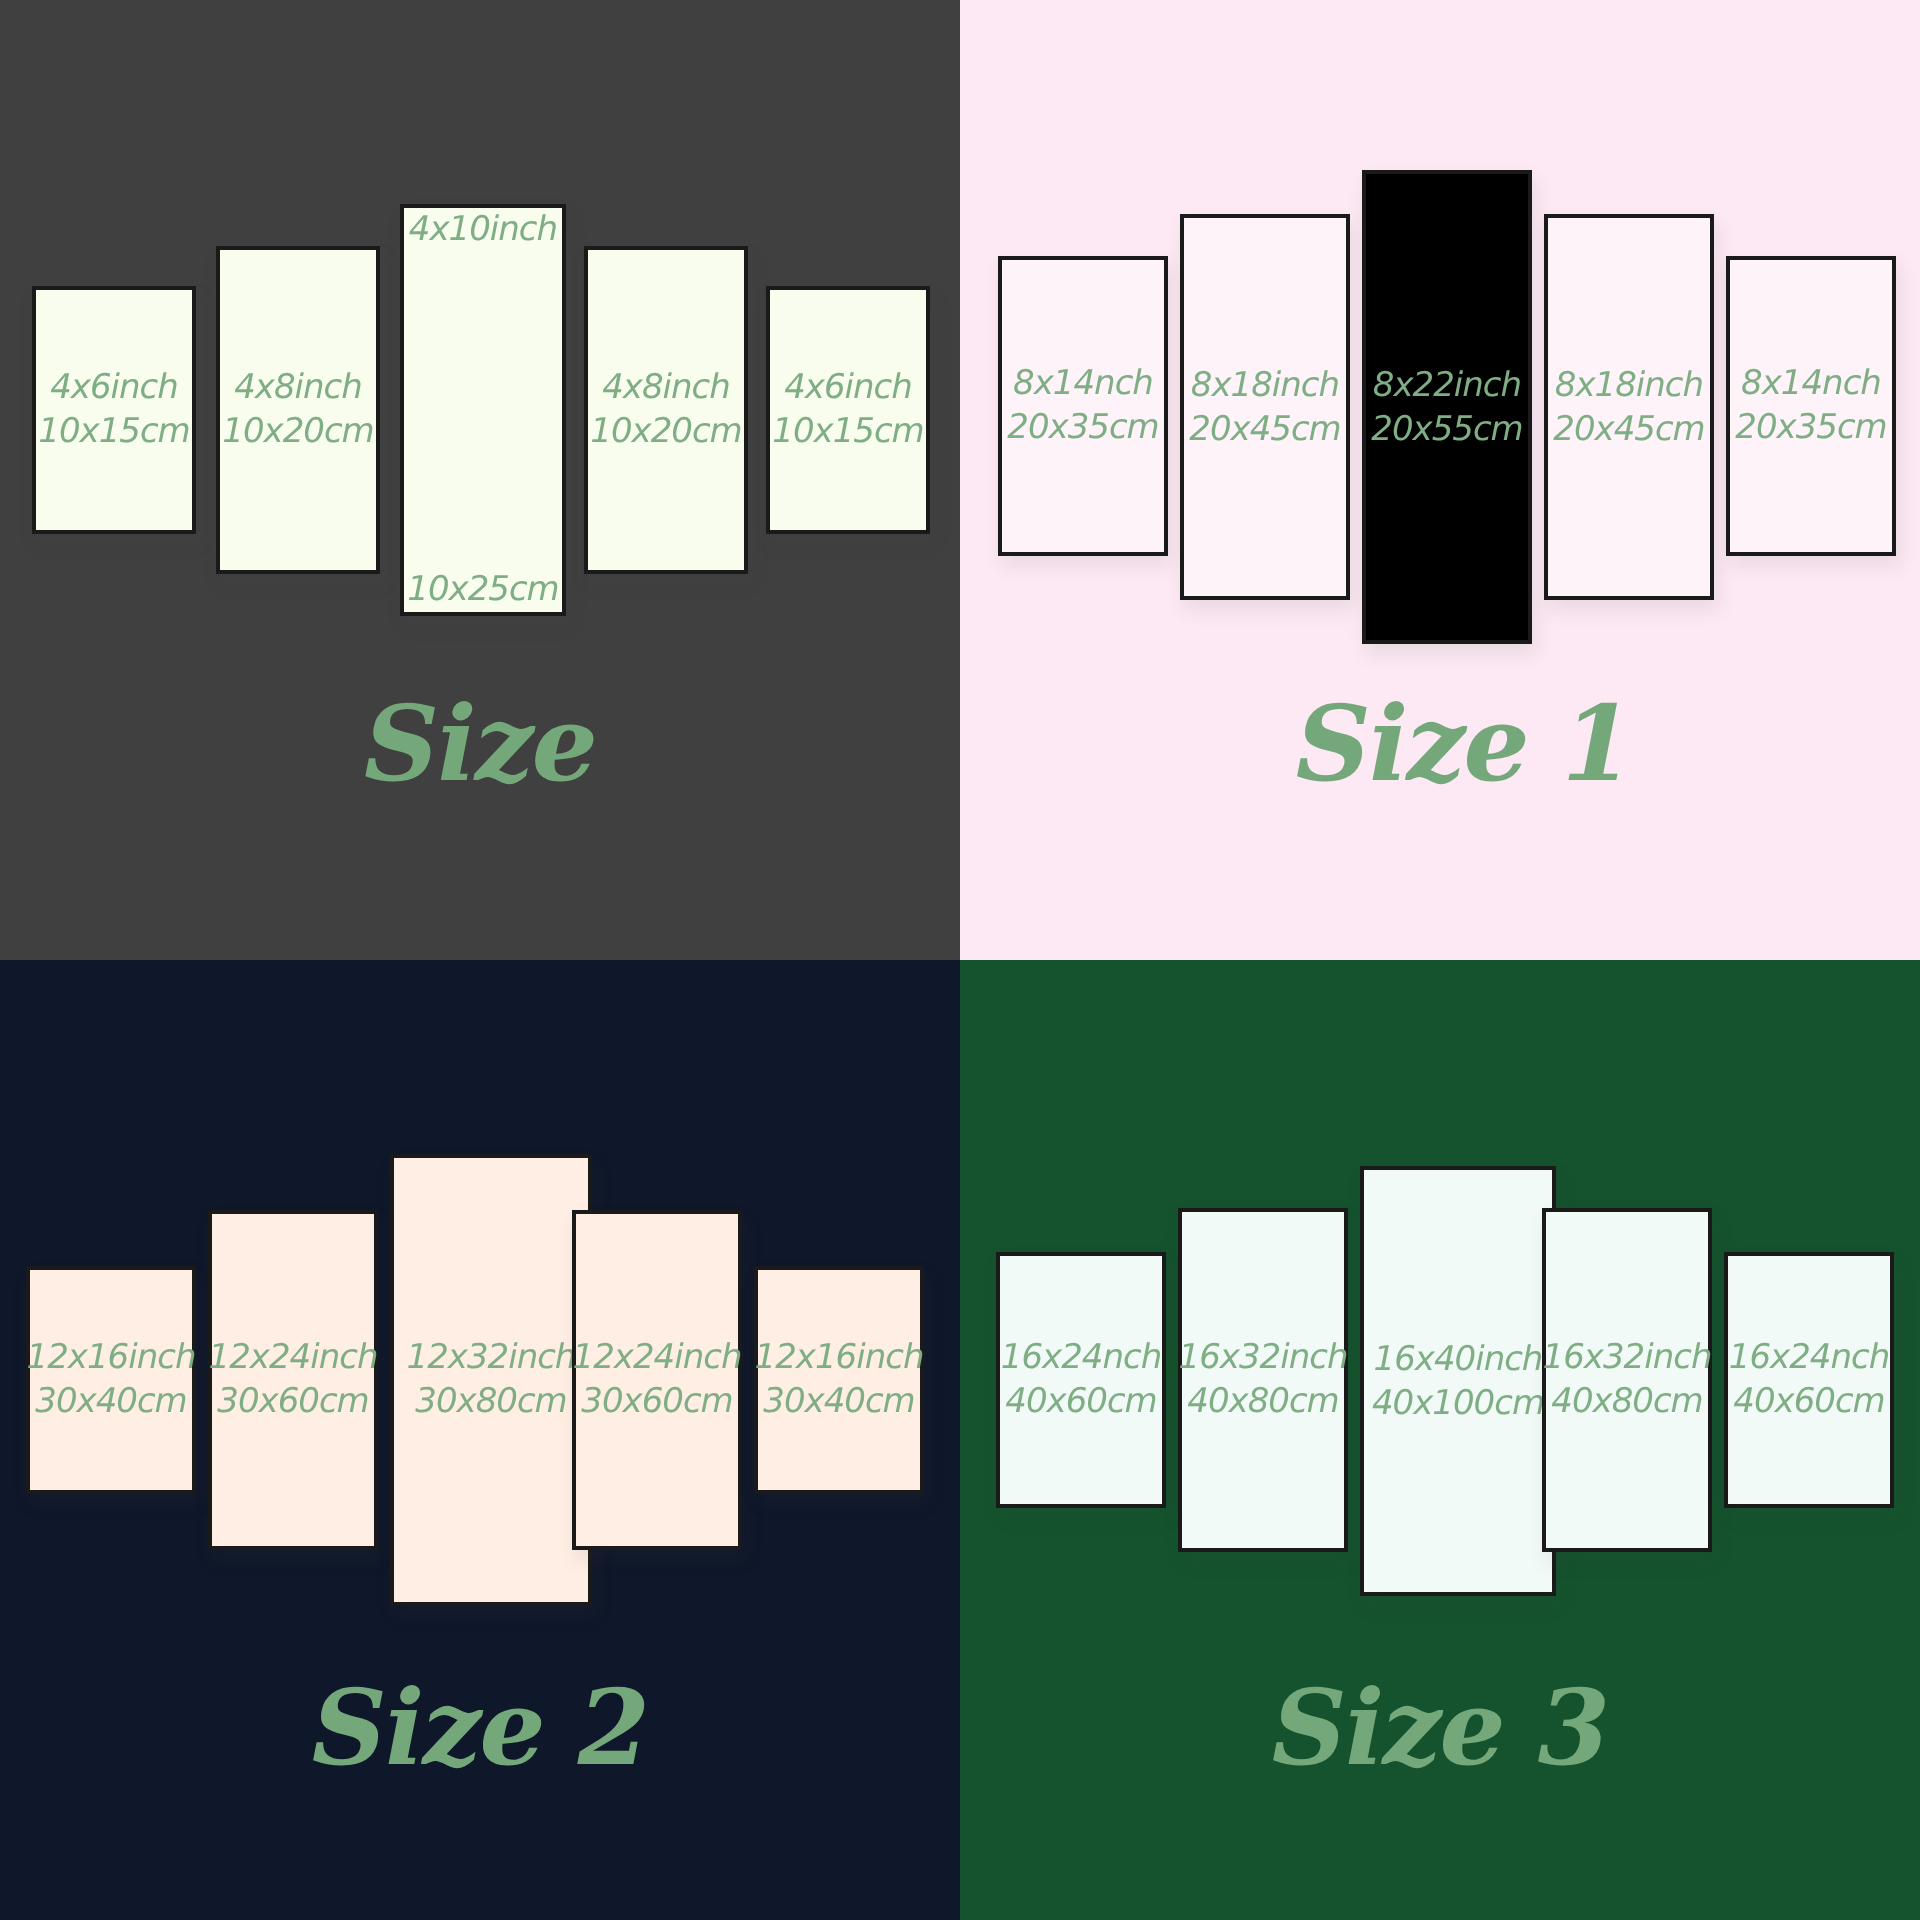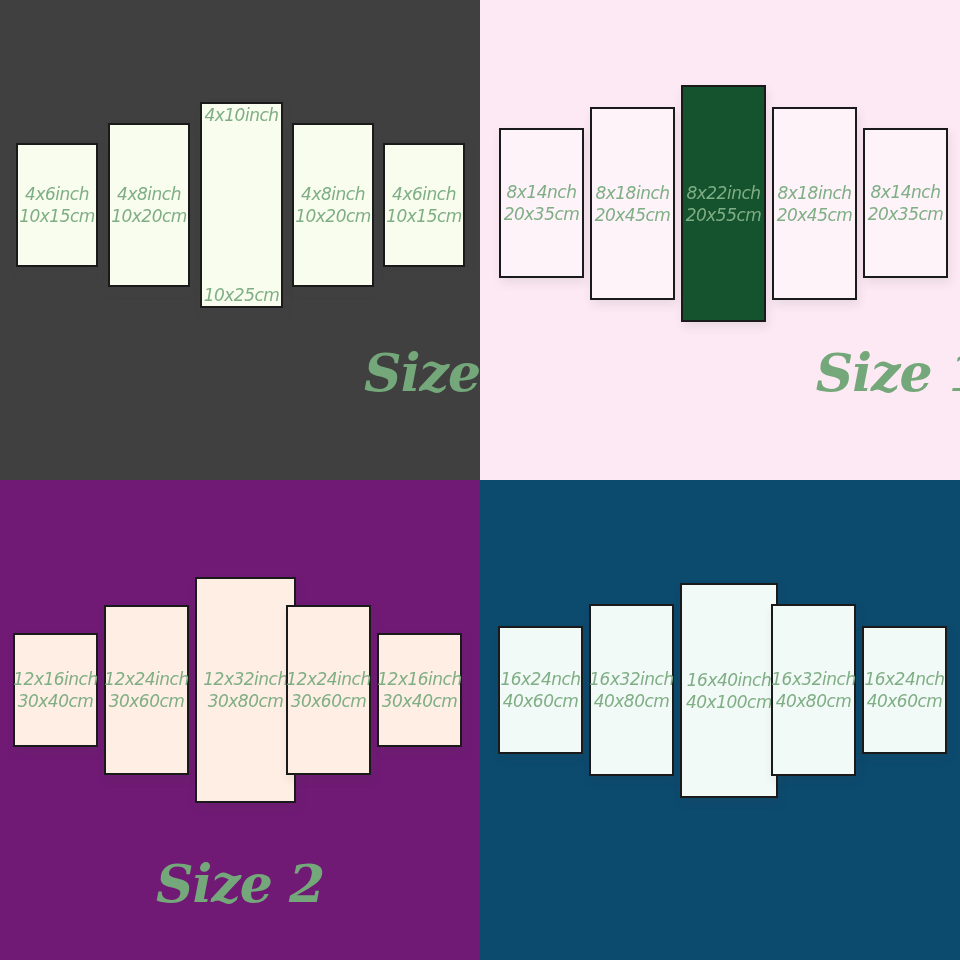--- a/index.html
+++ b/index.html
@@ -40,22 +40,22 @@
     margin: 0;
     text-align: center;
     font-family: "DejaVu Serif", serif;
     font-style: italic;
     font-weight: bold;
     font-size: 52px;
     line-height: 58px;
     letter-spacing: -1px;
     color: var(--label-green, #74a87a);
   }
-  .q0 .size-label, .q1 .size-label { top: 344px; text-align: right; }
-  .q2 .size-label, .q3 .size-label { top: 375px; }
+  .q0 .size-label, .q1 .size-label { top: 344px; }
+  .q2 .size-label, .q3 .size-label { top: 356px; }
 
   
   .q0 .p0 { left: 16px;  top: 143px; width: 82px; height: 124px; }
   .q0 .p1 { left: 108px; top: 123px; width: 82px; height: 164px; }
   .q0 .p2 { left: 200px; top: 102px; width: 83px; height: 206px; justify-content: space-between; }
   .q0 .p3 { left: 292px; top: 123px; width: 82px; height: 164px; }
   .q0 .p4 { left: 383px; top: 143px; width: 82px; height: 124px; }
 
   
   .q1 .p0 { left: 19px;  top: 128px; width: 85px; height: 150px; }
@@ -109,36 +109,36 @@
 
   <section class="quadrant q1" style="background-color: rgb(252, 233, 244); padding-left: 24px;">
     <div class="panel p0" style="background-color: rgb(253, 243, 249);">
       <div class="line">8x14nch</div>
       <div class="line">20x35cm</div>
     </div>
     <div class="panel p1" style="background-color: rgb(253, 243, 249);">
       <div class="line">8x18inch</div>
       <div class="line">20x45cm</div>
     </div>
-    <div class="panel p2" style="background-color: #14532d;">
+    <div class="panel p2" style="background-color: #000000;">
       <div class="line">8x22inch</div>
       <div class="line">20x55cm</div>
     </div>
     <div class="panel p3" style="background-color: rgb(253, 243, 249);">
       <div class="line">8x18inch</div>
       <div class="line">20x45cm</div>
     </div>
     <div class="panel p4" style="background-color: rgb(253, 243, 249);">
       <div class="line">8x14nch</div>
       <div class="line">20x35cm</div>
     </div>
     <h2 class="size-label">Size 1</h2>
   </section>
 
-  <section class="quadrant q2" style="background-color: #701a75;">
+  <section class="quadrant q2" style="background-color: #0f172a;">
     <div class="panel p0" style="background-color: rgb(254, 238, 227);">
       <div class="line">12x16inch</div>
       <div class="line">30x40cm</div>
     </div>
     <div class="panel p1" style="background-color: rgb(254, 238, 227);">
       <div class="line">12x24inch</div>
       <div class="line">30x60cm</div>
     </div>
     <div class="panel p2" style="background-color: rgb(254, 238, 227);">
       <div class="line">12x32inch</div>
@@ -148,36 +148,37 @@
       <div class="line">12x24inch</div>
       <div class="line">30x60cm</div>
     </div>
     <div class="panel p4" style="background-color: rgb(254, 238, 227);">
       <div class="line">12x16inch</div>
       <div class="line">30x40cm</div>
     </div>
     <h2 class="size-label">Size 2</h2>
   </section>
 
-  <section class="quadrant q3" style="background-color: #0c4a6e;">
+  <section class="quadrant q3" style="background-color: #14532d;">
     <div class="panel p0" style="background-color: rgb(242, 250, 247);">
       <div class="line">16x24nch</div>
       <div class="line">40x60cm</div>
     </div>
     <div class="panel p1" style="background-color: rgb(242, 250, 247);">
       <div class="line">16x32inch</div>
       <div class="line">40x80cm</div>
     </div>
     <div class="panel p2" style="background-color: rgb(242, 250, 247);">
       <div class="line">16x40inch</div>
       <div class="line">40x100cm</div>
     </div>
     <div class="panel p3" style="background-color: rgb(242, 250, 247);">
       <div class="line">16x32inch</div>
       <div class="line">40x80cm</div>
     </div>
     <div class="panel p4" style="background-color: rgb(242, 250, 247);">
       <div class="line">16x24nch</div>
       <div class="line">40x60cm</div>
     </div>
+    <h2 class="size-label">Size 3</h2>
   </section>
 
 </div>
 
 </body></html>

